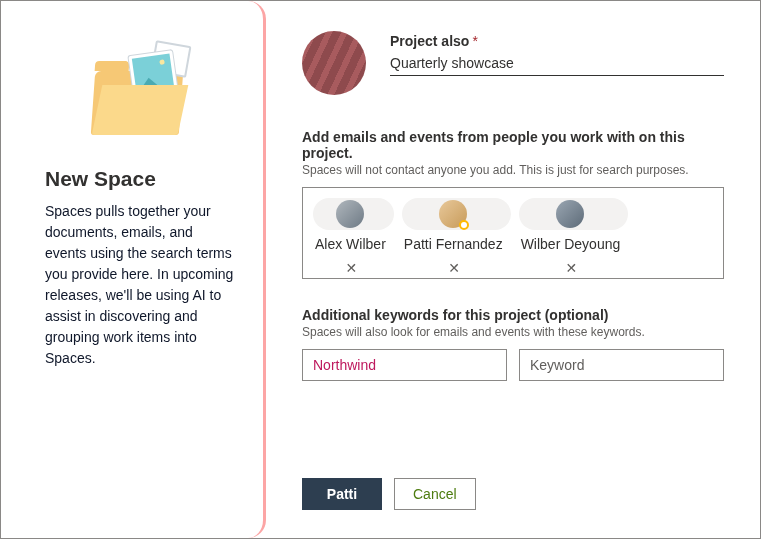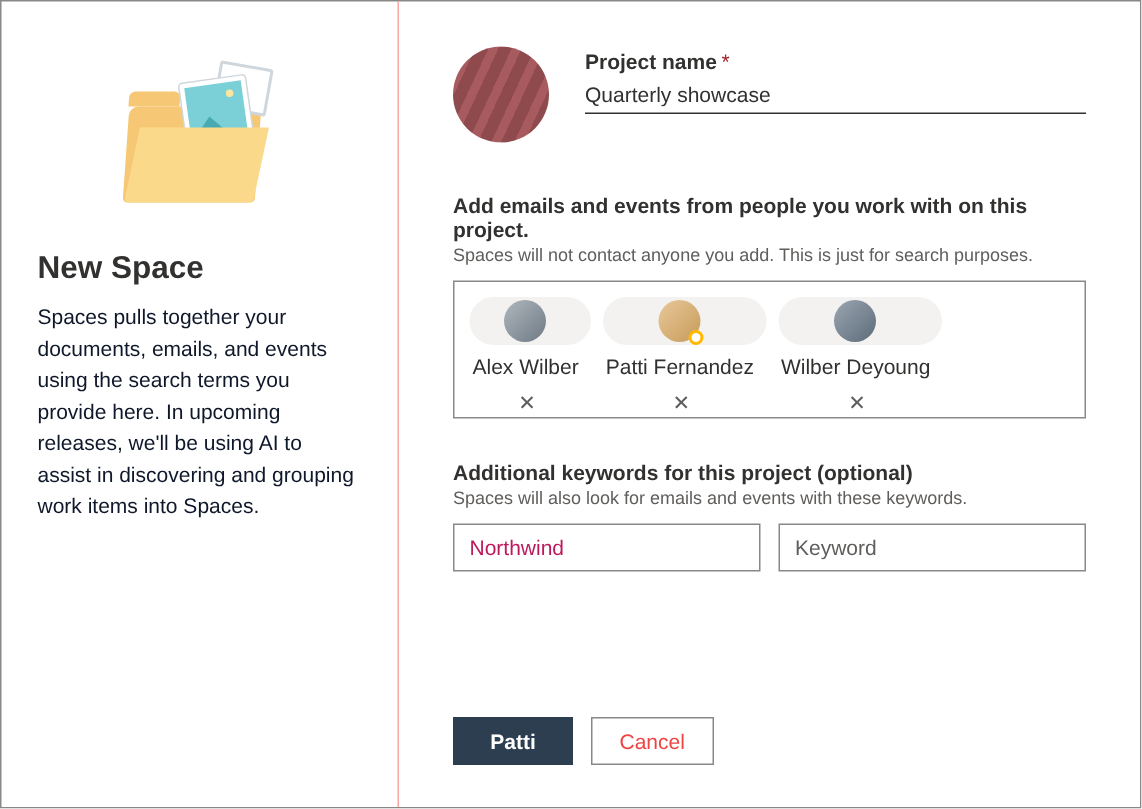--- a/index.html
+++ b/index.html
@@ -11,22 +11,23 @@
     }
     .dialog {
       width: 761px;
       height: 539px;
       border: 1px solid #8a8886;
       display: flex;
       position: relative;
     }
     .left-panel {
       width: 265px;
-      padding: 32px 28px 28px 24px;
-      border-right: 1px solid #fca5a5;
+      padding: 32px 28px 28px 44px;
+      border-right: 3px solid #fca5a5;
+      border-radius: 18px;
     }
     .folder-illustration {
       width: 110px;
       height: 110px;
       margin: 0 auto 24px auto;
       position: relative;
     }
     .folder-back {
       position: absolute;
       bottom: 8px;
@@ -213,21 +214,21 @@
       border-radius: 0;
     }
     .btn-primary {
       background: #2d3e50;
       color: #fff;
       border: 1px solid #2d3e50;
       font-weight: 600;
     }
     .btn-secondary {
       background: #fff;
-      color: #ef4444;
+      color: #4d7c0f;
       border: 1px solid #8a8886;
     }
   </style>
 </head>
 <body>
 
 <div class="dialog">
 
   <div class="left-panel">
     <div class="folder-illustration">
@@ -240,21 +241,21 @@
     <div class="left-title">New Space</div>
     <div class="left-desc">Spaces pulls together your documents, emails, and events using the search terms you provide here. In upcoming releases, we'll be using AI to assist in discovering and grouping work items into Spaces.</div>
   </div>
 
   <div class="right-panel">
 
     <div class="project-row">
       <div class="avatar-circle"></div>
       <div class="project-field">
         <div class="field-label">
-          <span>Project name</span><span class="req">*</span>
+          <span>Project also</span><span class="req">*</span>
         </div>
         <input class="underline-input" type="text" value="Quarterly showcase" style="">
       </div>
     </div>
 
     <div class="section-label">Add emails and events from people you work with on this project.</div>
     <div class="section-sub">Spaces will not contact anyone you add. This is just for search purposes.</div>
 
     <div class="people-box">
       <div class="chip">

